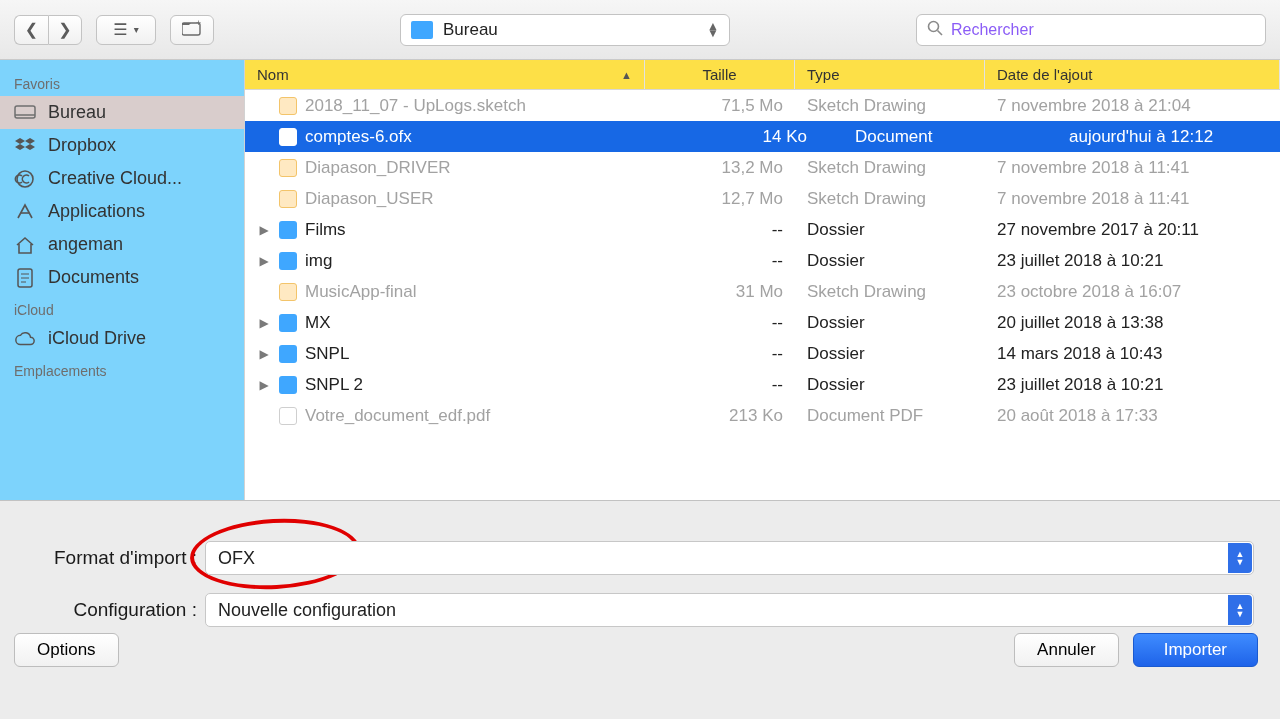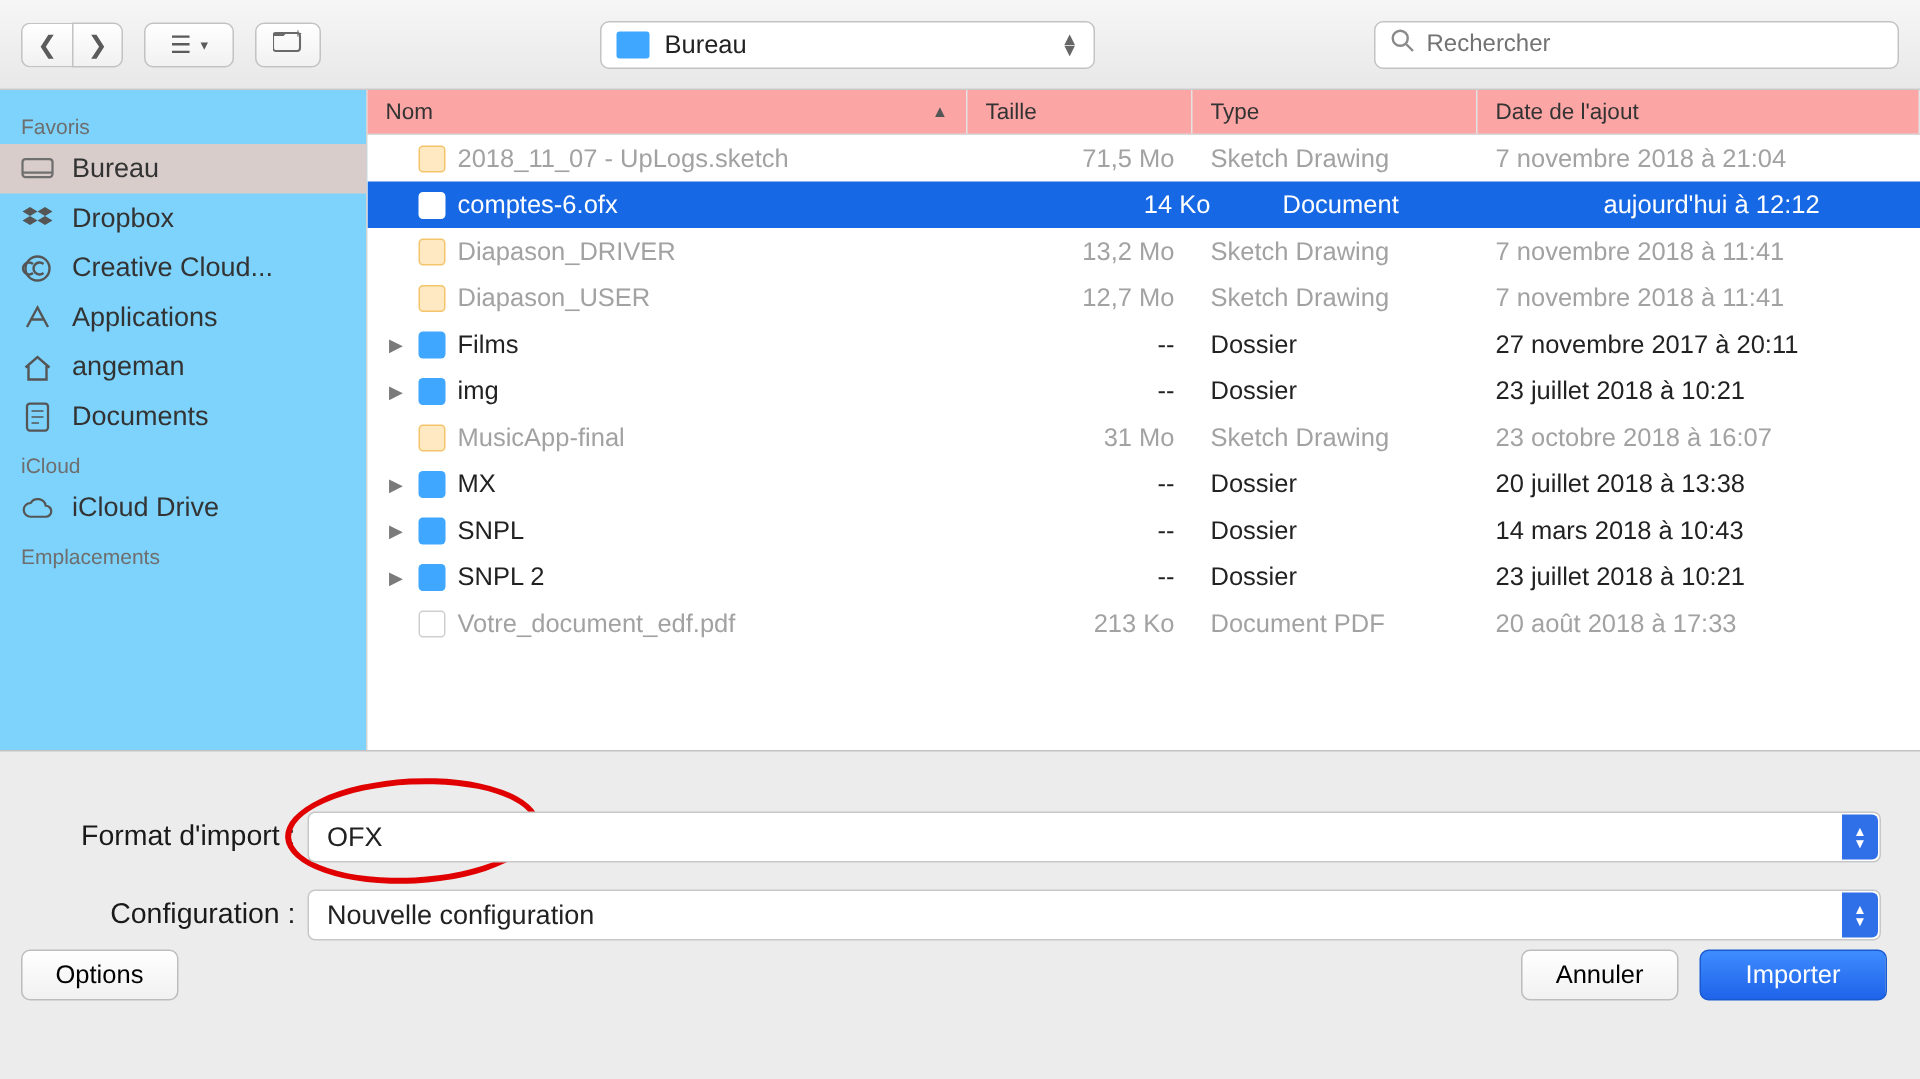--- a/index.html
+++ b/index.html
@@ -9,36 +9,36 @@
   .toolbar { height: 60px; display: flex; align-items: center; padding: 0 14px; gap: 14px; background: linear-gradient(#f6f6f6,#e8e8e8); border-bottom: 1px solid #c9c9c9; }
   .tb-btn { height: 30px; min-width: 34px; padding: 0 8px; border: 1px solid #c3c3c3; border-radius: 6px; background: linear-gradient(#ffffff,#f1f1f1); display: inline-flex; align-items: center; justify-content: center; color: #5b5b5b; font-size: 16px; }
   .tb-group { display: flex; }
   .tb-group .tb-btn:first-child { border-radius: 6px 0 0 6px; border-right-width: 0; }
   .tb-group .tb-btn:last-child  { border-radius: 0 6px 6px 0; }
   .tb-view { min-width: 60px; gap: 6px; }
   .spacer-flex { flex: 1; }
   .path-select { width: 330px; height: 32px; border: 1px solid #c3c3c3; border-radius: 6px; background: #fff; display: flex; align-items: center; padding: 0 10px; position: relative; font-size: 17px; }
   .path-select .folder-glyph { width: 22px; height: 18px; border-radius: 2px; background: #3fa7ff; margin-right: 10px; display:inline-block; }
   .path-select .updown { position: absolute; right: 10px; color: #666; font-size: 12px; display:flex; flex-direction:column; line-height:7px; }
-  .search { width: 350px; height: 32px; border: 1px solid #c3c3c3; border-radius: 6px; background: #fff; display:flex; align-items:center; padding: 0 10px; color:#737373; font-size: 16px; }
+  .search { width: 350px; height: 32px; border: 1px solid #c3c3c3; border-radius: 6px; background: #fff; display:flex; align-items:center; padding: 0 10px; color:#8b5cf6; font-size: 16px; }
   .search .sg { margin-right: 8px; }
 
   
   .main { display: flex; height: 440px; }
   .sidebar { width: 245px; background: #7dd3fc; border-right: 1px solid #d2d2d2; padding: 8px 0 0 0; overflow:hidden; }
   .side-section { font-size: 14px; color: #6e6e6e; padding: 8px 14px 4px; }
   .side-item { display:flex; align-items:center; gap: 12px; padding: 6px 14px; font-size: 18px; color: #333; }
   .side-item.sel { background: #d9cdcc; }
   .side-ico { width: 22px; height: 18px; display:inline-flex; align-items:center; justify-content:center; color:#6f6f6f; font-size:18px; }
 
   .listing { flex: 1; display:flex; flex-direction: column; background:#fff; }
-  .cols { display:flex; align-items:center; height: 30px; border-bottom: 1px solid #d7d7d7; background:#fca5a5; font-size: 15px; color:#333; }
+  .cols { display:flex; align-items:center; height: 30px; border-bottom: 1px solid #d7d7d7; background:#fde047; font-size: 15px; color:#333; }
   .cols > div { padding: 0 12px; border-right: 1px solid #e2e2e2; height:100%; display:flex; align-items:center; }
   .c-name { width: 400px; gap:6px; }
-  .c-size { width: 150px; justify-content:flex-start; }
+  .c-size { width: 150px; justify-content:center; }
   .c-type { width: 190px; }
   .c-date { flex:1; border-right:none; }
   .sort-arrow { margin-left:auto; font-size:11px; color:#555; }
 
   .rows { flex:1; overflow:auto; }
   .row { display:flex; align-items:center; height: 31px; font-size: 17px; }
   .row.dim { color:#a2a2a2; }
   .row.sel { background:#1768e5; color:#fff;gap:24px; }
   .row > div { padding: 0 12px; }
   .r-name { width: 400px; display:flex; align-items:center; gap:8px; }

